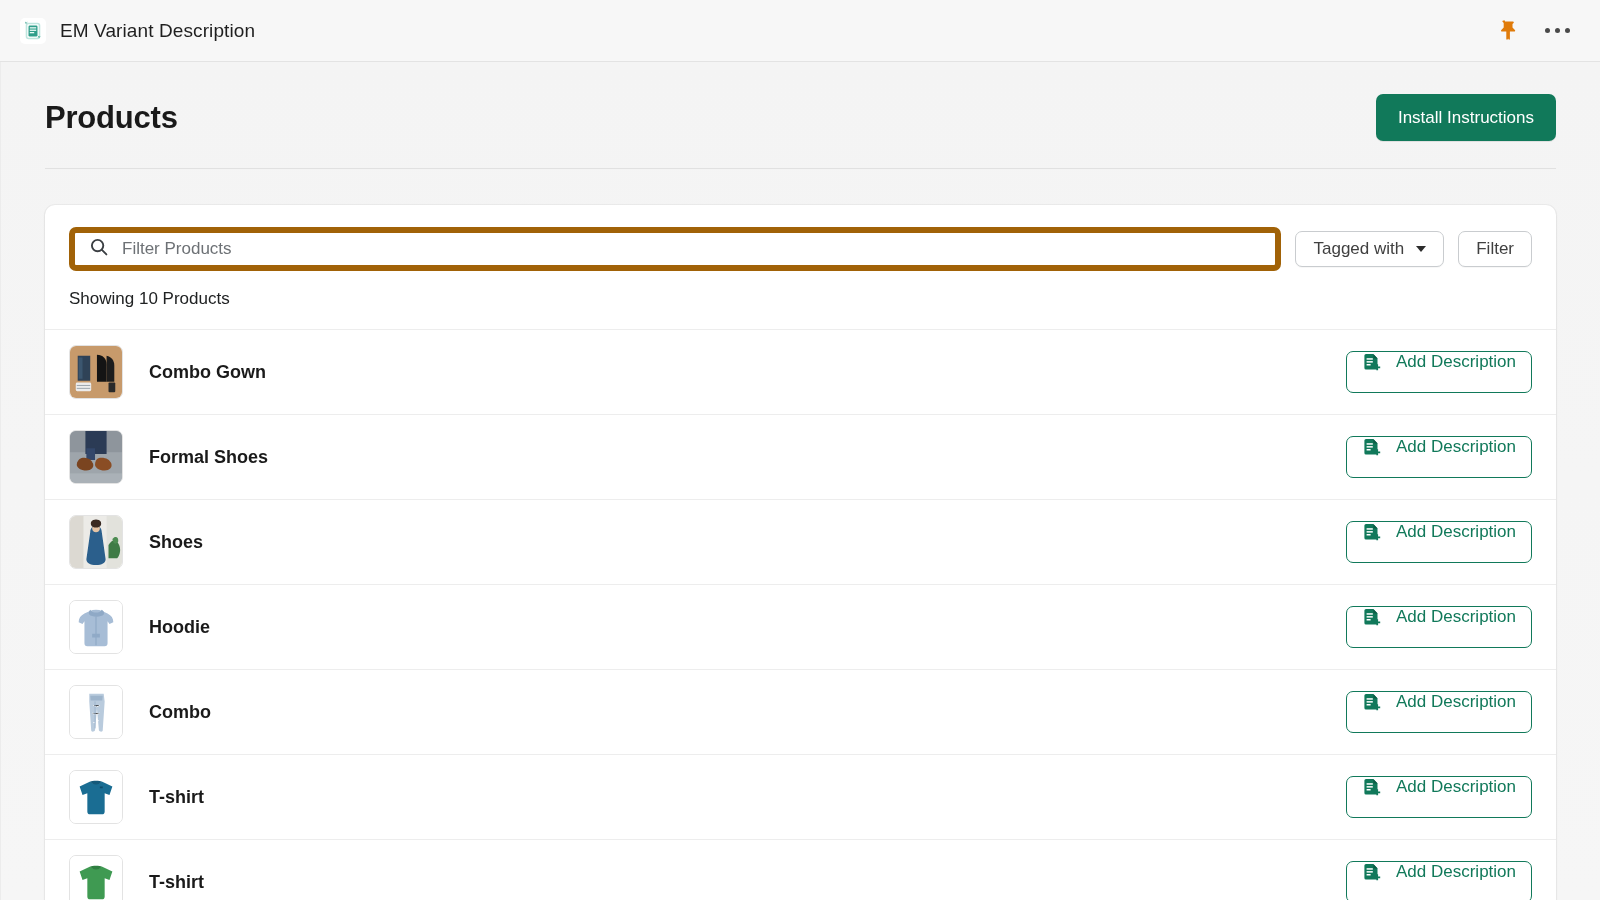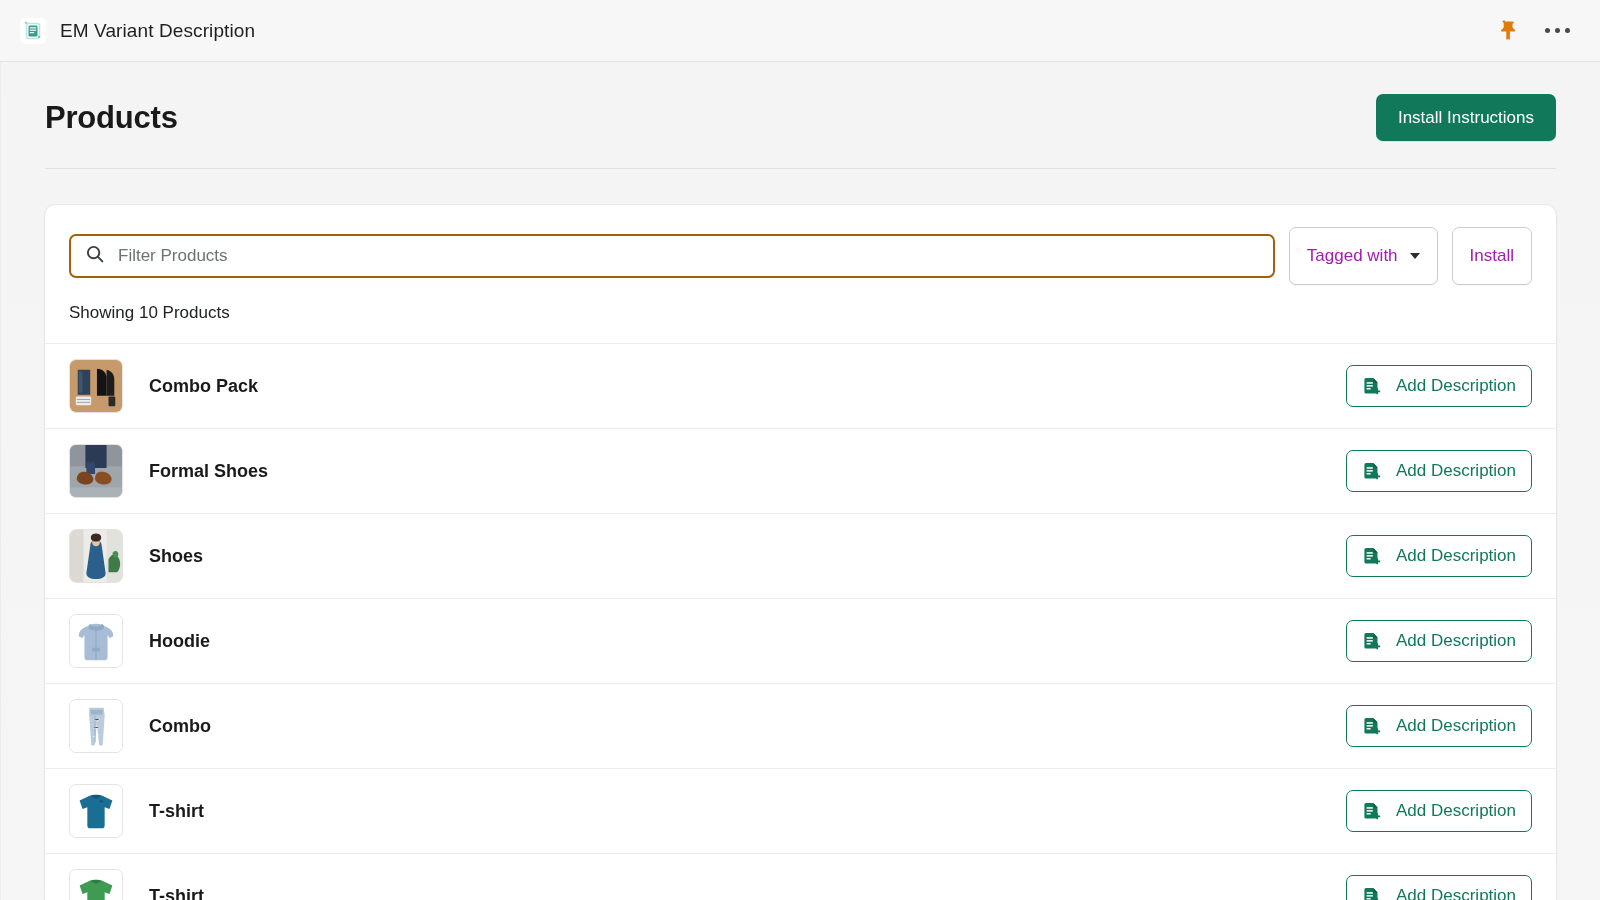--- a/index.html
+++ b/index.html
@@ -134,44 +134,44 @@
     gap: 14px;
     padding: 22px 24px 0 24px;
   }
 
   .search-field {
     flex: 1;
     display: flex;
     align-items: center;
     gap: 13px;
     height: 44px;
-    border: 2px solid #a16207;
+    border: 6px solid #a16207;
     border-radius: 7px;
     padding: 0 14px;
     background: #fff;
   }
   .search-field input {
     border: none;
     outline: none;
     flex: 1;
     font-family: inherit;
     font-size: 17px;
     color: #202223;
     background: transparent;
   }
   .search-field input::placeholder { color: #6d7175; }
 
   .btn-outline {
-    height: 58px;
+    height: 36px;
     background: #ffffff;
     border: 1px solid #c9cccf;
     border-radius: 7px;
     font-family: inherit;
     font-size: 17px;
-    color: #a21caf;
+    color: #404040;
     padding: 0 17px;
     cursor: pointer;
     display: flex;
     align-items: center;
     gap: 12px;
     white-space: nowrap;
     box-shadow: 0 1px 0 rgba(0,0,0,0.03);
   }
 
   .caret {
@@ -211,21 +211,20 @@
   .product-name {
     margin-left: 26px;
     font-size: 18px;
     font-weight: bold;
     color: #1a1a1a;
   }
 
   .btn-add {
     margin-left: auto;
     display: flex;
-    align-items: center;
     gap: 13px;
     height: 42px;
     padding: 0 15px;
     background: #ffffff;
     border: 1.6px solid #11795a;
     border-radius: 7px;
     color: #11795a;
     font-family: inherit;
     font-size: 17px;
     cursor: pointer;
@@ -287,42 +286,42 @@
         </span>
         <input type="text" placeholder="Filter Products" style="">
       </div>
 
       <button class="btn-outline">
         <span>Tagged with</span>
         <span class="caret"></span>
       </button>
 
       <button class="btn-outline">
-        <span>Install</span>
+        <span>Filter</span>
       </button>
     </div>
 
     <div class="showing-count">Showing 10 Products</div>
 
     <div id="rows">
         <div class="product-row">
           <span class="thumb">
             <svg viewBox="0 0 54 54">
               <rect width="54" height="54" fill="#c79a6b"></rect>
               <rect x="0" y="0" width="54" height="54" fill="url(#g)"></rect>
               <path d="M8 10h13v26H8z" fill="#2f4257"></path>
               <path d="M9 12h4v22H9z" fill="#3c566f"></path>
               <path d="M28 9c6 0 10 4 10 10v18H28z" fill="#141414"></path>
               <path d="M38 10c5 1 8 5 8 10v17h-8z" fill="#1d1d1d"></path>
               <rect x="6" y="38" width="16" height="9" rx="1.5" fill="#ececec"></rect>
               <path d="M7 41h14M7 44h14" stroke="#9aa3ab" stroke-width="1"></path>
               <rect x="40" y="38" width="7" height="10" rx="1" fill="#2a2a2a"></rect>
             </svg>
           </span>
-     <span class="product-name">Combo Pack</span>
+     <span class="product-name">Combo Gown</span>
      <button class="btn-add">
        <span>
               <svg width="21" height="21" viewBox="0 0 21 21">
   <path d="M4 2h7.2l4.3 4.3V16a1.6 1.6 0 0 1-1.6 1.6H4A1.6 1.6 0 0 1 2.4 16V3.6A1.6 1.6 0 0 1 4 2z" fill="#11795a"></path>
   <path d="M11.4 2v4.4h4.1" fill="#0c5d45"></path>
   <rect x="4.6" y="6.2" width="6.2" height="1.5" fill="#ffffff"></rect>
   <rect x="4.6" y="9.1" width="6.2" height="1.5" fill="#ffffff"></rect>
   <rect x="4.6" y="12" width="4" height="1.5" fill="#ffffff"></rect>
   <path d="M16.1 12.3v2.1h2.1v1.8h-2.1v2.1h-1.8v-2.1h-2.1v-1.8h2.1v-2.1z" fill="#11795a"></path>
 </svg>

